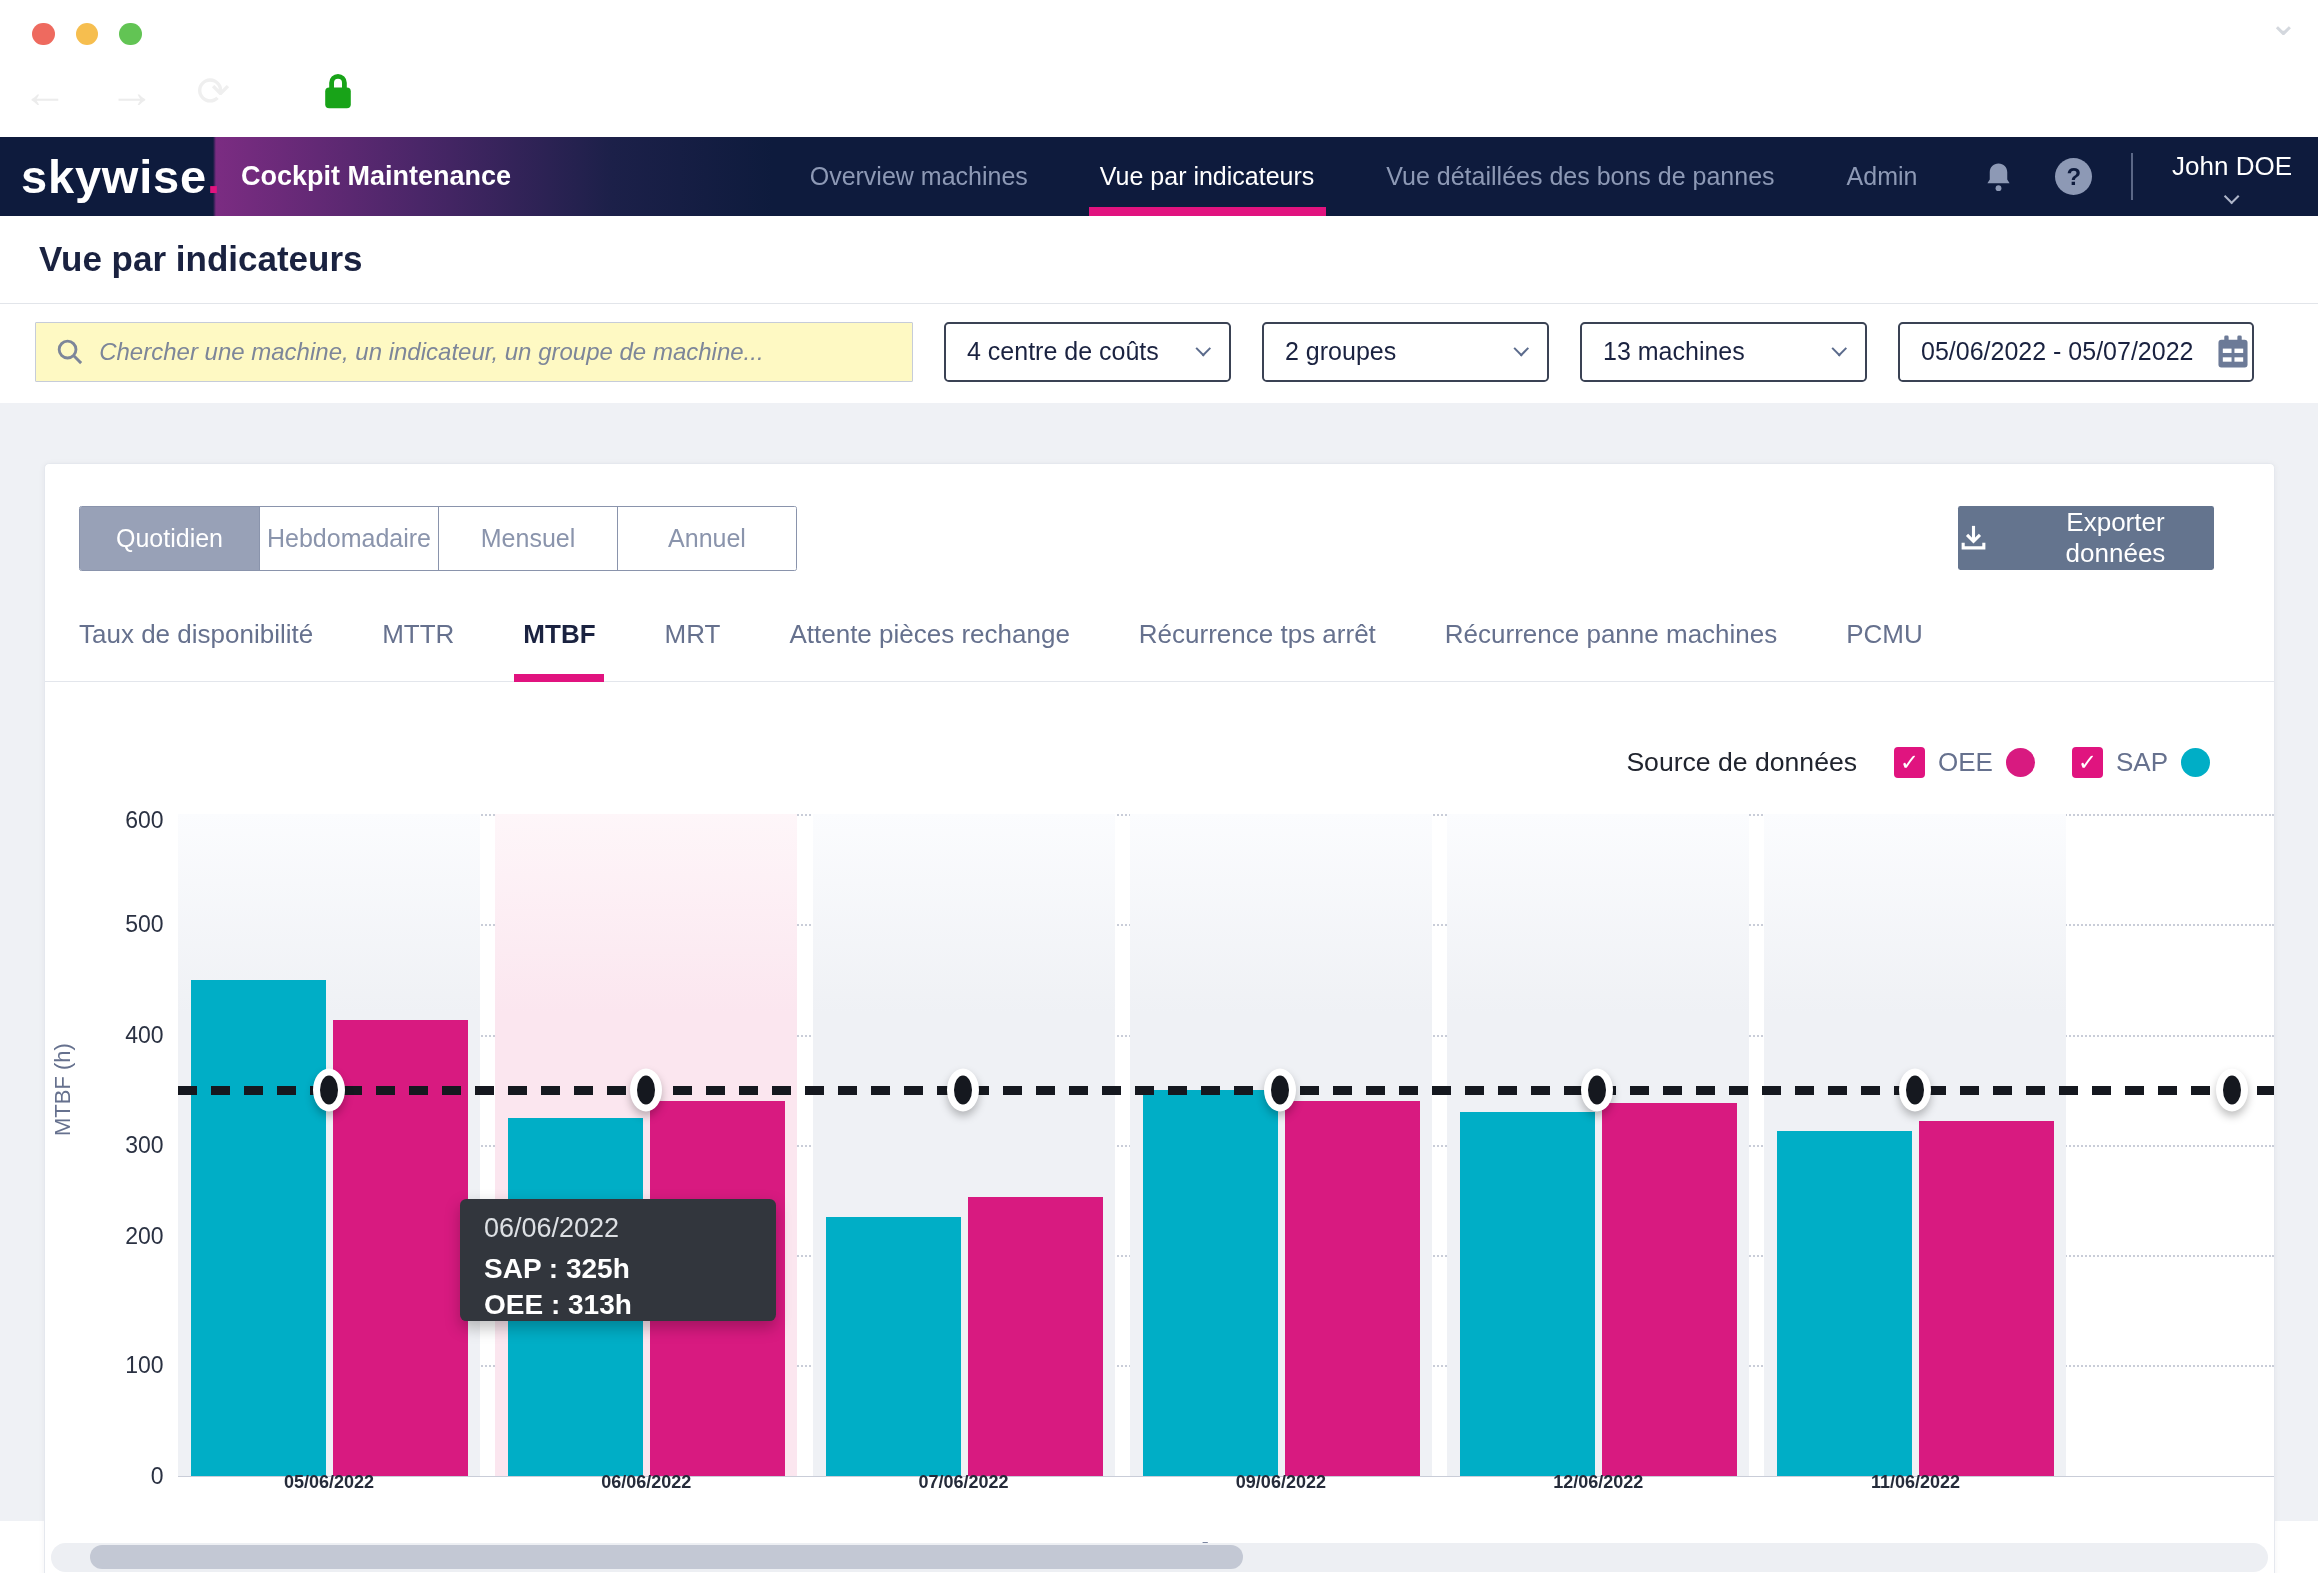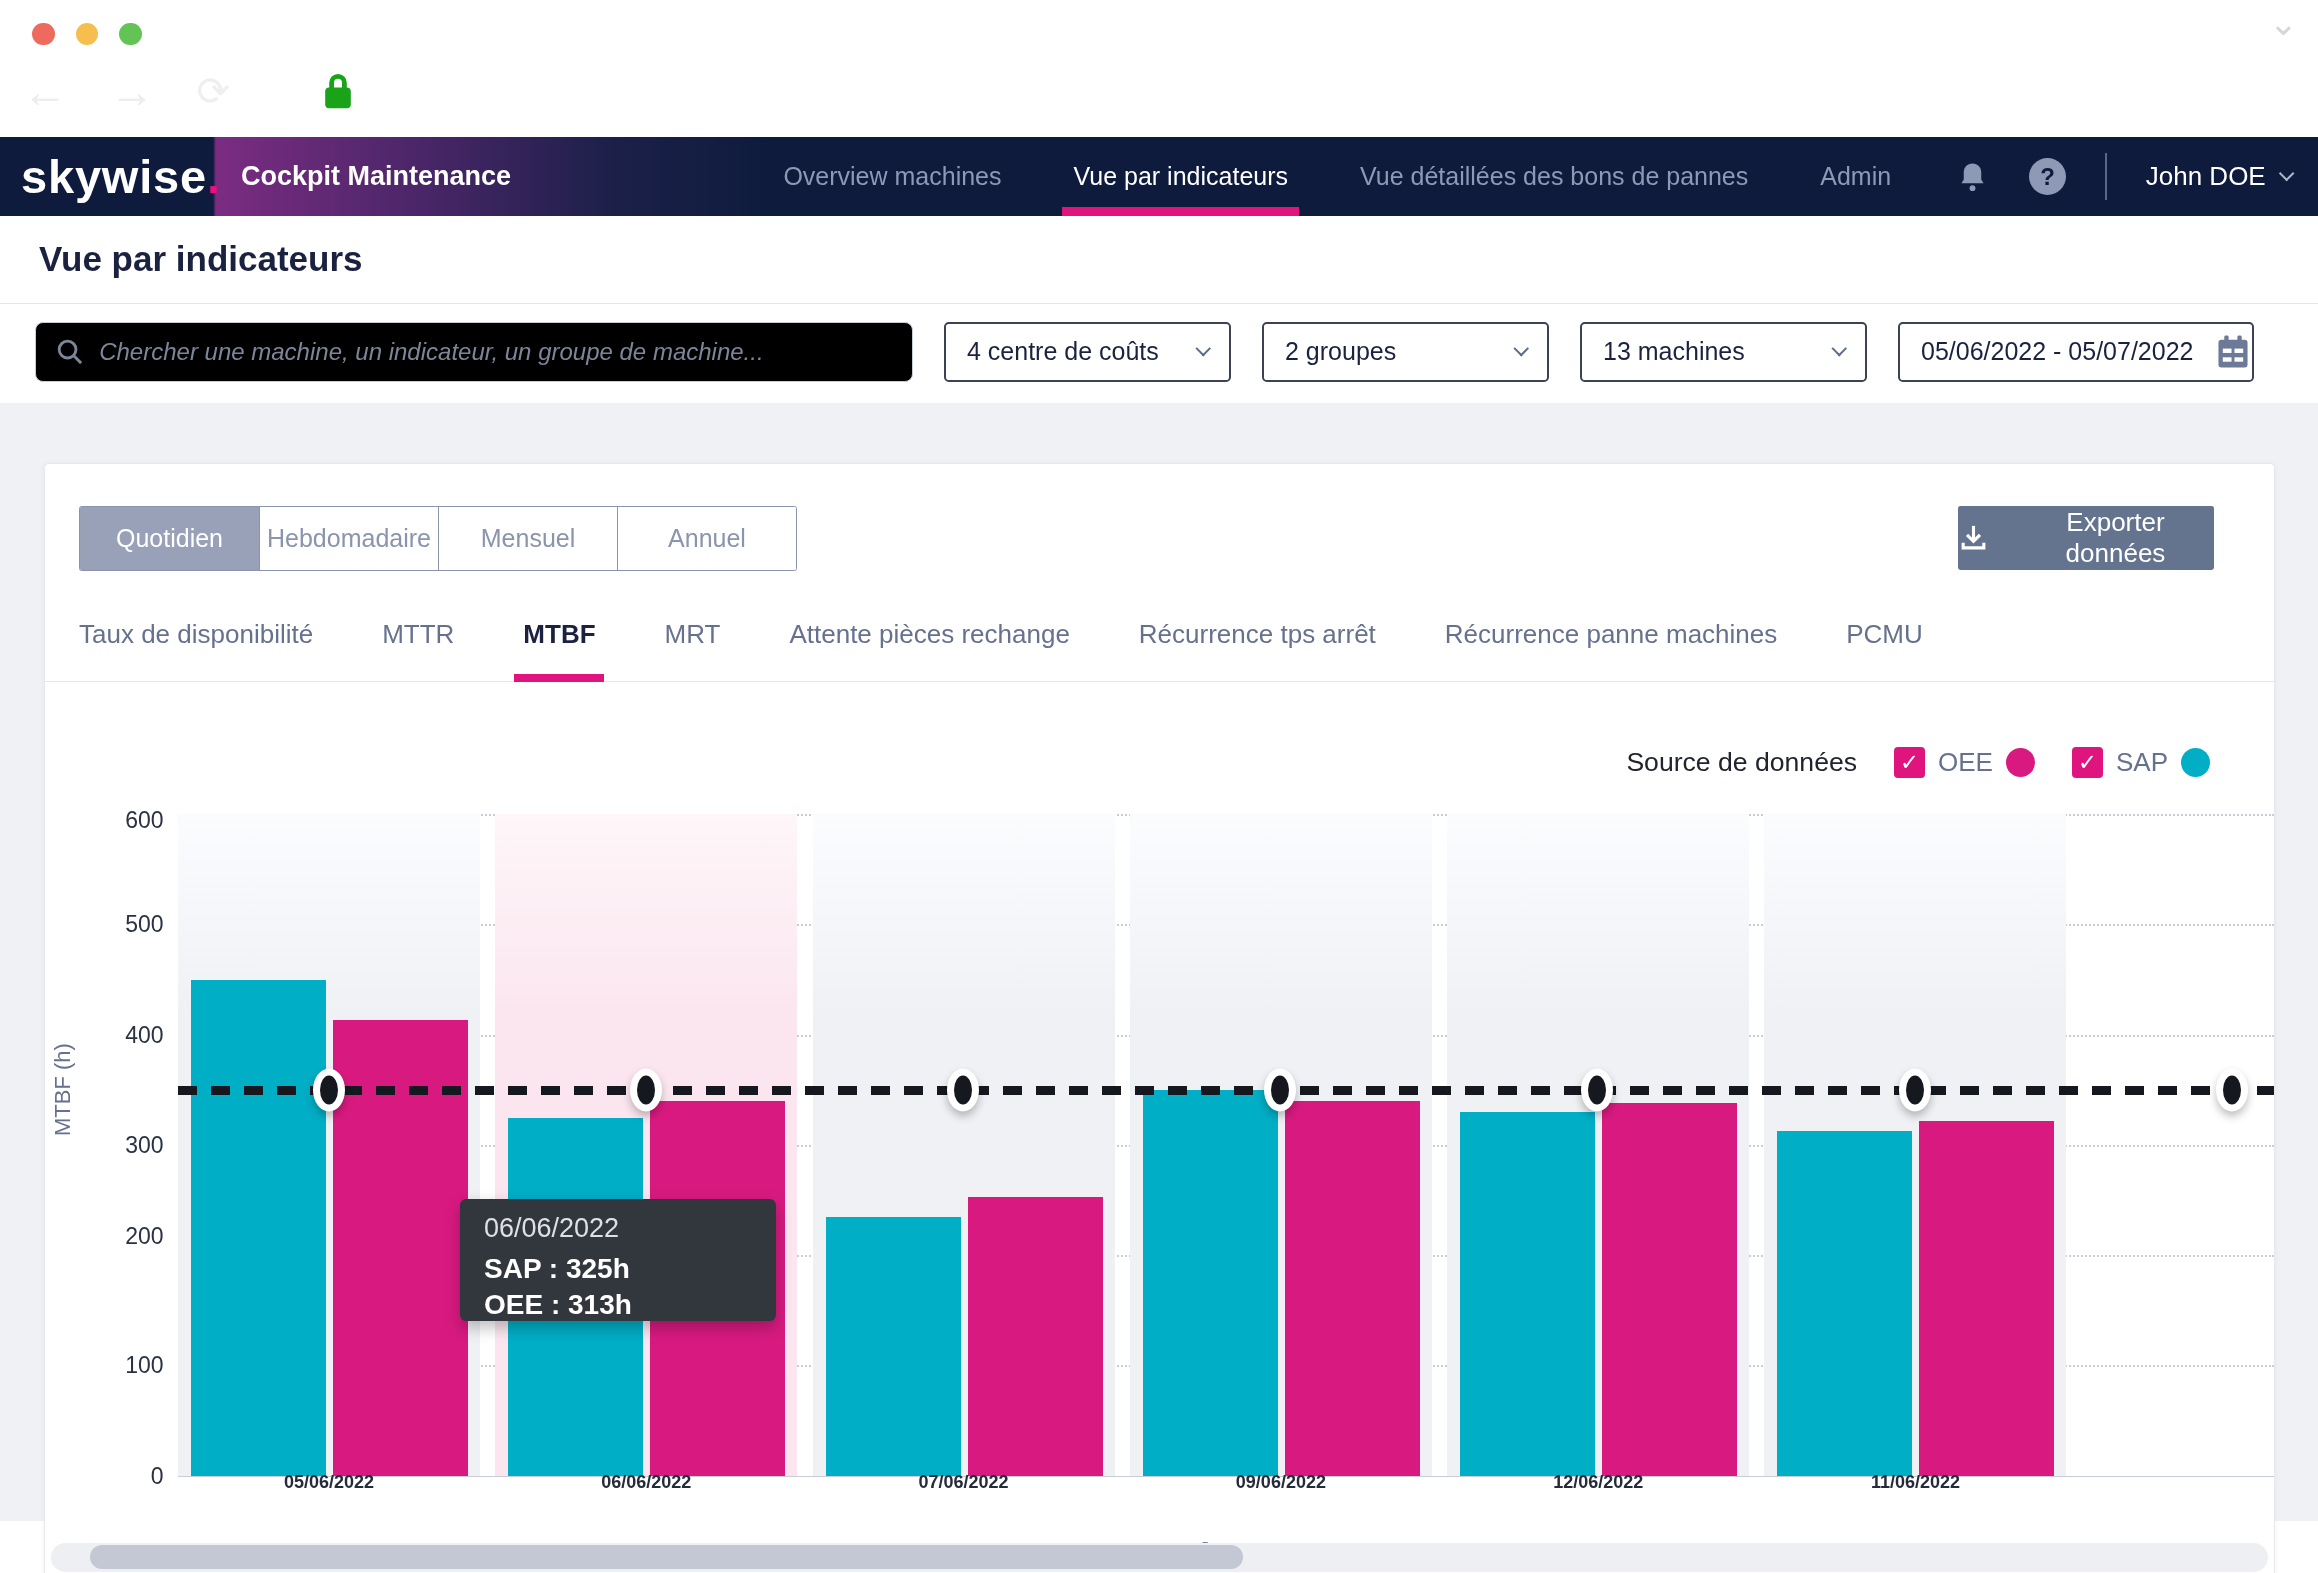--- a/index.html
+++ b/index.html
@@ -33,31 +33,31 @@
   .logo .dot { color:#e1137f; }
   .product { font-size:27px; font-weight:bold; margin-left:27px; flex:0 0 auto; }
   .nav { display:flex; align-items:center; gap:72px; margin-left:auto; height:100%; }
   .nav-item { font-size:25px; color:#8d99b5; height:100%; display:flex; align-items:center; position:relative; cursor:pointer; white-space:nowrap; }
   .nav-item.active { color:#ffffff; }
   .nav-item.active::after { content:""; position:absolute; left:-11.3px; right:-11.3px; bottom:0; height:8.9px; background:#e1137f; }
   .header-right { display:flex; align-items:center; gap:39px; margin-left:64px; margin-right:27px; }
   .hicon { width:35px; height:35px; }
   .help-circle { width:37px; height:37px; border-radius:50%; background:#8d99b5; color:#0e1b3d; font-weight:bold; font-size:24px; display:flex; align-items:center; justify-content:center; }
   .vdiv { width:1.6px; height:47px; background:#5b6786; }
-  .user { font-size:26px; color:#fff; display:flex; align-items:center; gap:15px; white-space:nowrap; }
+  .user { font-size:26px; color:#fff; display:flex; align-items:center; gap:15px; white-space:nowrap;flex-direction:column; }
   .chev { display:inline-block; width:11.3px; height:11.3px; border-right:2.4px solid currentColor; border-bottom:2.4px solid currentColor; transform:rotate(45deg); margin-top:-6.4px; }
   .user .chev { color:#aeb6c9; }
 
   
   .title-band { background:#fff; padding:22.5px 39px 24px; }
   .page-title { font-size:35px; color:#1a2240; }
   .rule { height:1.6px; background:#e2e5ea; margin:0 0; }
   .filter-band { background:#fff; padding:17.7px 35px 21px; display:flex; align-items:center; gap:31px; }
   .search-box {
-    flex:0 0 878px; height:60px; background:#000000; border:1.6px solid #c6ccd9; border-radius:8px;
+    flex:0 0 878px; height:60px; background:#fef9c3; border:1.6px solid #c6ccd9; border-radius:1px;
     display:flex; align-items:center; padding:0 17.7px; gap:14.5px;
   }
   .search-box input {
     border:none; outline:none; background:transparent; font-style:italic; font-size:24px; color:#7d8699; width:100%;
     font-family:"Liberation Sans", sans-serif;
   }
   .search-box input::placeholder { color:#7d8699; opacity:1; }
   .dropdown {
     height:60px; background:#fff; border:2.4px solid #3a4254; border-radius:4.8px;
     display:flex; align-items:center; justify-content:space-between; padding:0 21px; font-size:25px; color:#1a2240;

